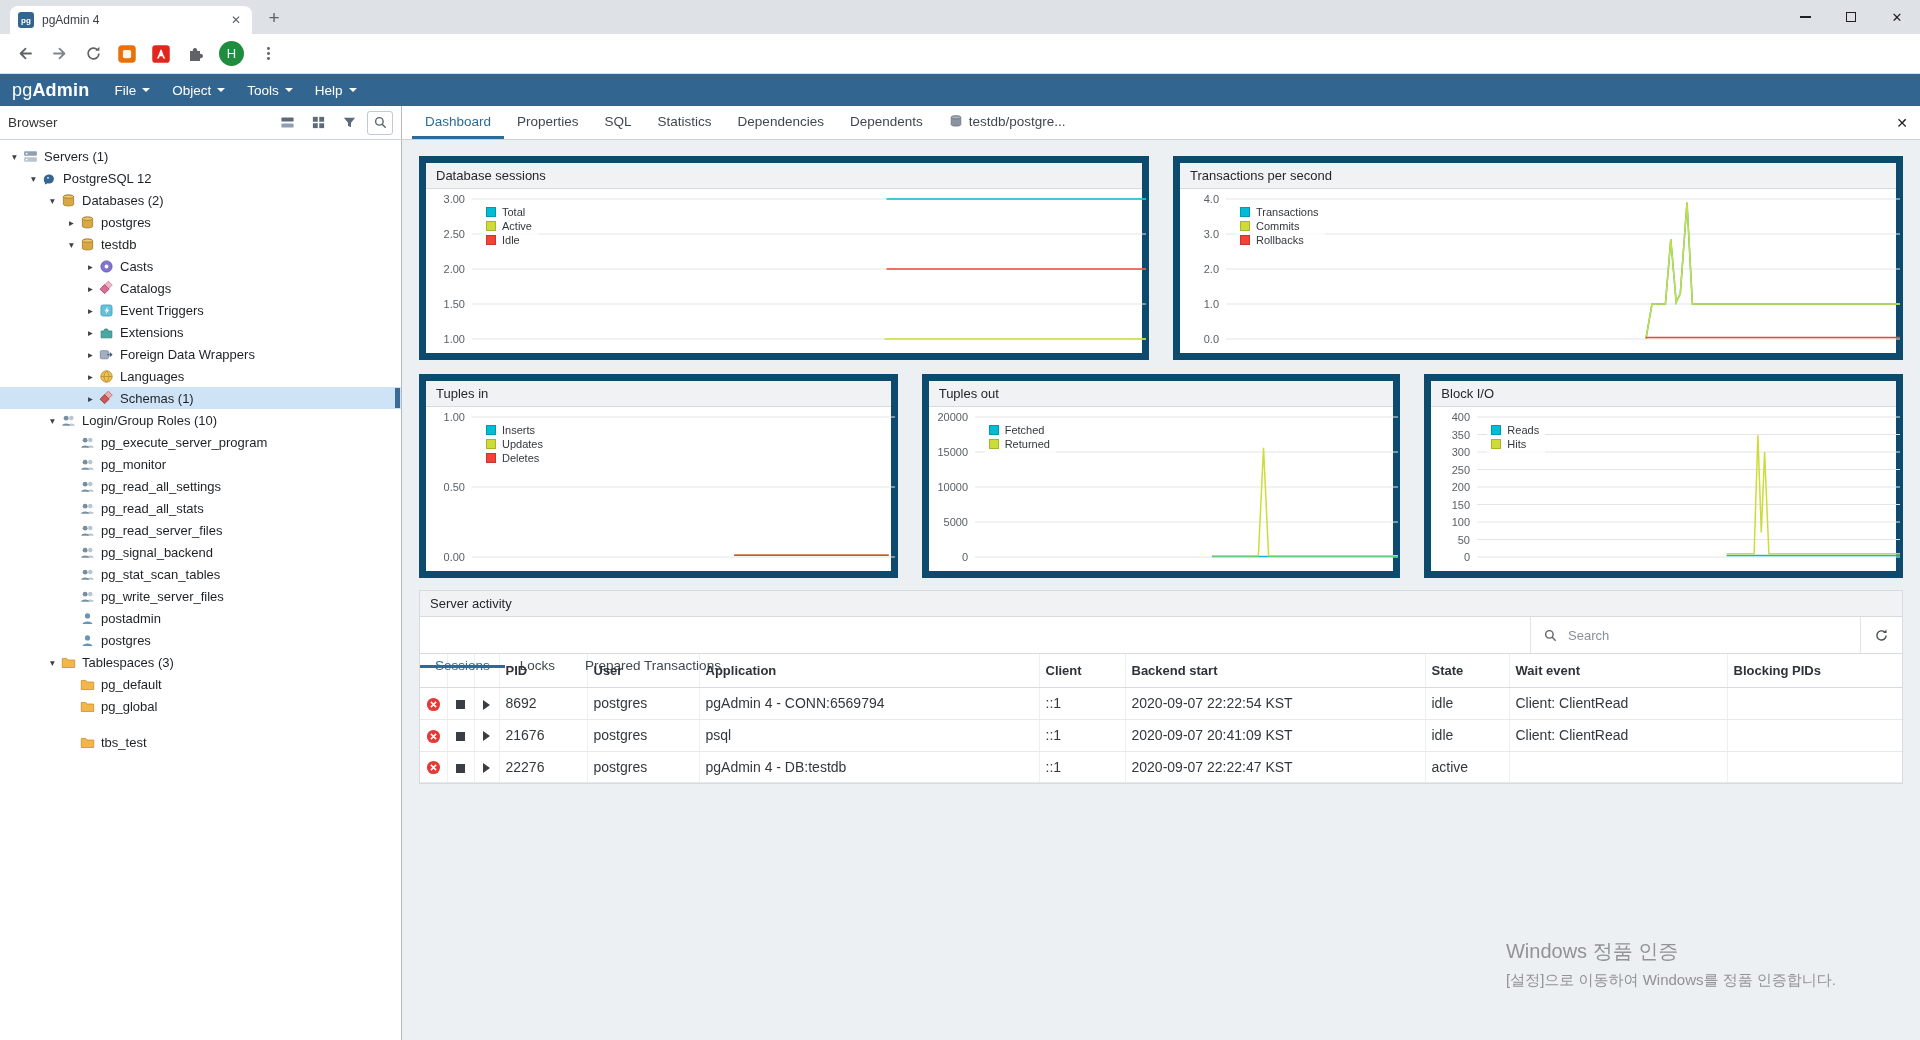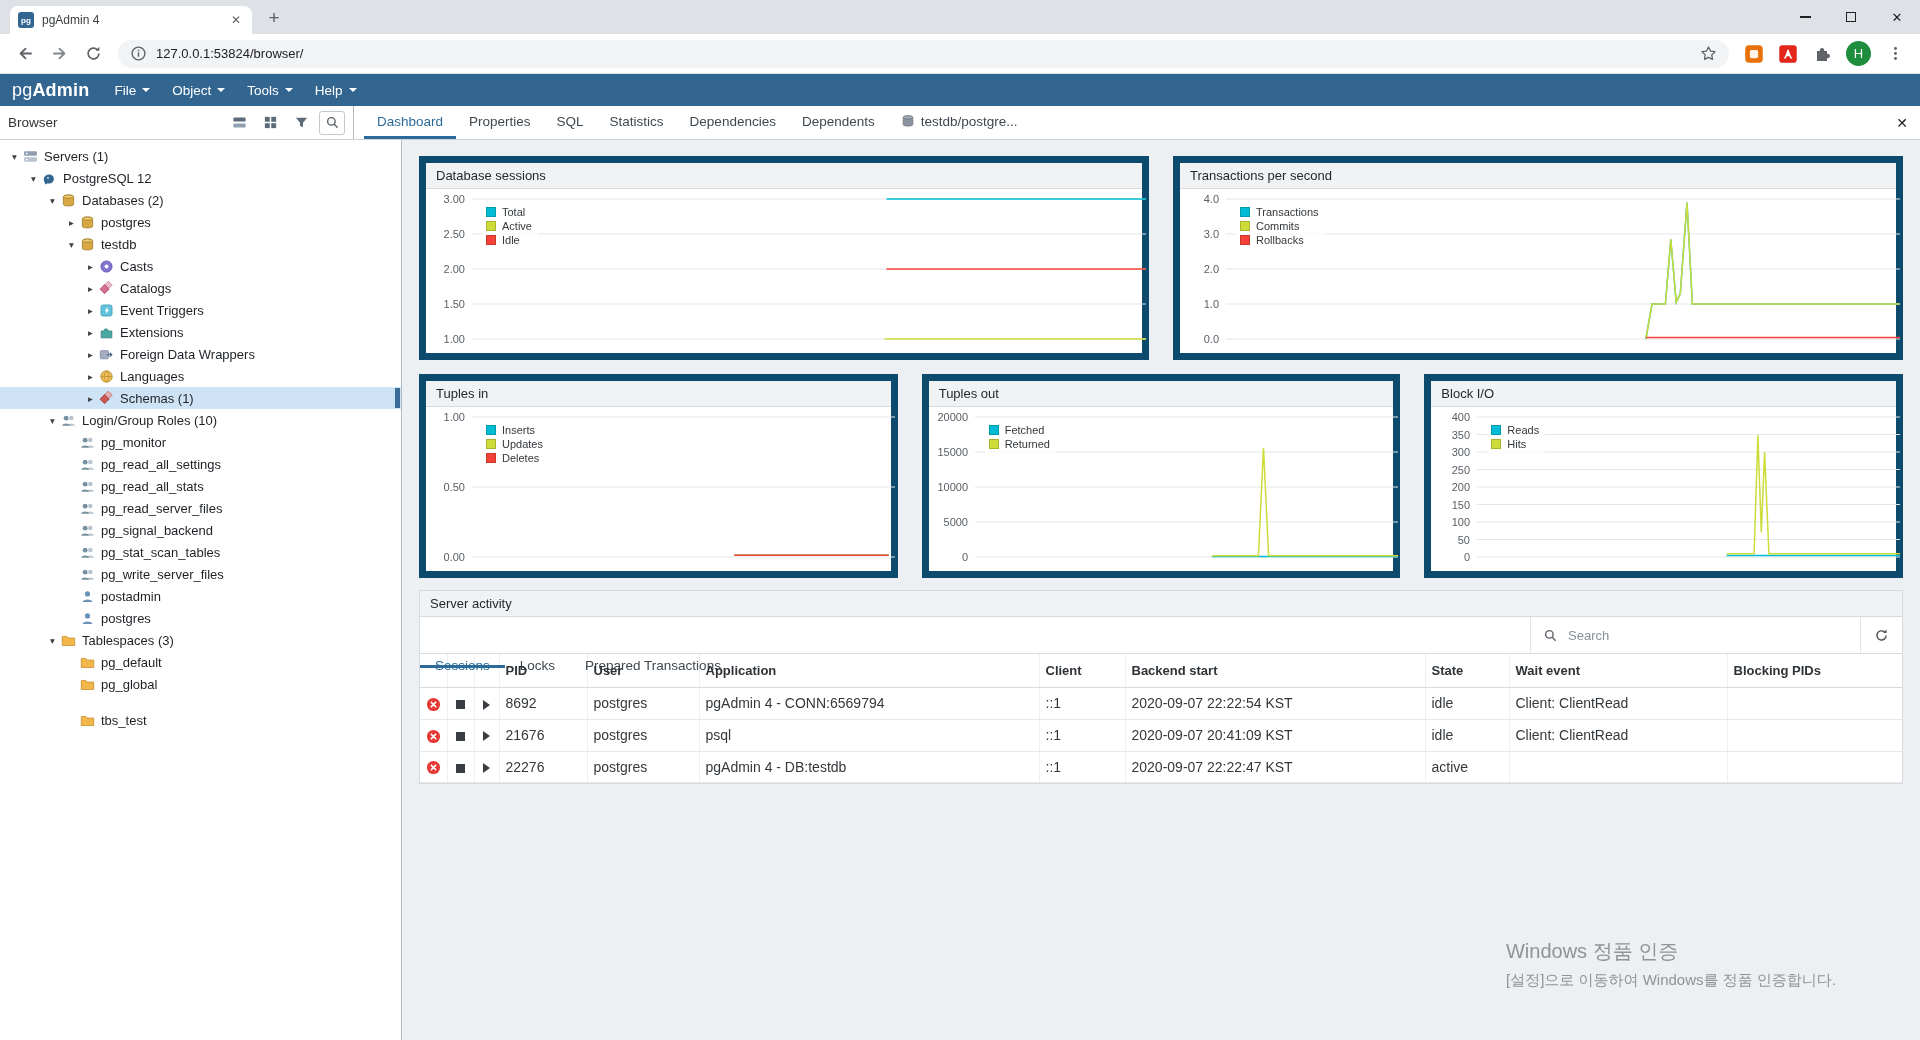--- a/index.html
+++ b/index.html
@@ -35,21 +35,21 @@
   
   .pg-header{height:32px;background:#326690;display:flex;align-items:center;padding:0 6px;}
   .logo{color:#fff;font-size:18px;margin:0 14px 0 6px;letter-spacing:.2px;}
   .logo .bold{font-weight:bold;}
   .menus{display:flex;align-items:flex-start;height:100%;}
   .menu-item{color:#fff;font-size:13.5px;padding:0 11px;height:100%;display:flex;align-items:center;gap:6px;}
   .caret{width:0;height:0;border-left:4px solid transparent;border-right:4px solid transparent;border-top:4px solid #fff;display:block;}
 
   
   .band{height:34px;display:flex;background:#fff;border-bottom:1px solid #ccd1d6;}
-  .band-left{width:354px;flex:none;display:flex;align-items:center;padding:0 8px;border-right:1px solid #b4bac0;}
+  .band-left{width:402px;flex:none;display:flex;align-items:center;padding:0 8px;border-right:1px solid #b4bac0;}
   .band-title{font-size:13.5px;color:#333;}
   .band-icons{margin-left:auto;display:flex;align-items:center;gap:5px;}
   .band-icon-btn{width:26px;height:24px;display:flex;align-items:center;justify-content:center;border-radius:3px;}
   .band-icon-btn .icn{width:15px;height:15px;}
   .band-icon-btn.boxed{border:1px solid #c3c9cf;}
   .band-main{flex:1;display:flex;align-items:stretch;position:relative;padding-left:10px;}
   .main-tab{display:flex;align-items:center;gap:6px;padding:0 13px;font-size:13.5px;color:#3f4850;
     border-bottom:3px solid transparent;white-space:nowrap;}
   .main-tab.active{color:#2b6a99;border-bottom-color:#2b6a99;}
   .main-tab .icn{width:14px;height:14px;}
@@ -143,35 +143,20 @@
       </span>
     </div>
   <div class="nav-btn">
       <span class="icn">
         <svg viewBox="0 0 16 16">
           <path d="M13.1 8A5.1 5.1 0 1 1 11.5 4.3" fill="none" stroke="#5f6368" stroke-width="1.6"></path>
           <path d="M13.5 1.6v3.7H9.8z" fill="#5f6368"></path>
         </svg>
       </span>
     </div>
-  <div class="omnibox">
-    <span class="icn omni-icn">
-        <svg viewBox="0 0 16 16">
-          <circle cx="8" cy="8" r="6" fill="none" stroke="#5f6368" stroke-width="1.3"></circle>
-          <rect x="7.3" y="7" width="1.4" height="4" fill="#5f6368"></rect>
-          <rect x="7.3" y="4.5" width="1.4" height="1.4" fill="#5f6368"></rect>
-        </svg>
-      </span>
-    <span class="url-text">127.0.0.1:53824/browser/</span>
-    <span class="icn omni-icn">
-        <svg viewBox="0 0 16 16">
-          <path d="M8 1.9l1.9 3.8 4.2.6-3 3 .7 4.2L8 11.6l-3.8 1.9.7-4.2-3-3 4.2-.6z" fill="none" stroke="#5f6368" stroke-width="1.2" stroke-linejoin="round"></path>
-        </svg>
-      </span>
-  </div>
   <span class="icn ext-icn">
       <svg viewBox="0 0 16 16">
         <rect x="1" y="1" width="14" height="14" rx="3" fill="#e8710a"></rect>
         <rect x="4.7" y="4.7" width="6.6" height="6.6" rx="1.4" fill="#fff" opacity="0.92"></rect>
       </svg>
     </span>
   <span class="icn ext-icn">
       <svg viewBox="0 0 16 16">
         <rect x="1" y="1" width="14" height="14" rx="2.5" fill="#e2261c"></rect>
         <path d="M4.6 11.6c1.5-2.6 2.4-4.9 2.9-7.1h1.1c.5 2.2 1.4 4.5 2.9 7.1h-1.6l-.8-1.9H7l-.8 1.9z" fill="#fff"></path>
@@ -420,20 +405,32 @@
           <span class="chevron">▾</span>
           <span class="icn tree-icn">
             <svg viewBox="0 0 14 14">
               <circle cx="9.6" cy="4.6" r="2.1" fill="#b9c4cf"></circle>
               <path d="M6.4 11.8c0-2.6 6.4-2.6 6.4 0z" fill="#b9c4cf"></path>
               <circle cx="4.8" cy="4.8" r="2.3" fill="#77909f"></circle>
               <path d="M1.2 12c0-2.9 7.2-2.9 7.2 0z" fill="#77909f"></path>
             </svg>
           </span>
           <span class="tree-label">Login/Group Roles (10)</span>
+        </div>
+        <div class="tree-row" style="padding-left: 63px;">
+          <span class="chevron"></span>
+          <span class="icn tree-icn">
+            <svg viewBox="0 0 14 14">
+              <circle cx="9.6" cy="4.6" r="2.1" fill="#b9c4cf"></circle>
+              <path d="M6.4 11.8c0-2.6 6.4-2.6 6.4 0z" fill="#b9c4cf"></path>
+              <circle cx="4.8" cy="4.8" r="2.3" fill="#77909f"></circle>
+              <path d="M1.2 12c0-2.9 7.2-2.9 7.2 0z" fill="#77909f"></path>
+            </svg>
+          </span>
+          <span class="tree-label">pg_execute_server_program</span>
         </div>
         <div class="tree-row" style="padding-left: 63px;">
           <span class="chevron"></span>
           <span class="icn tree-icn">
             <svg viewBox="0 0 14 14">
               <circle cx="9.6" cy="4.6" r="2.1" fill="#b9c4cf"></circle>
               <path d="M6.4 11.8c0-2.6 6.4-2.6 6.4 0z" fill="#b9c4cf"></path>
               <circle cx="4.8" cy="4.8" r="2.3" fill="#77909f"></circle>
               <path d="M1.2 12c0-2.9 7.2-2.9 7.2 0z" fill="#77909f"></path>
             </svg>

